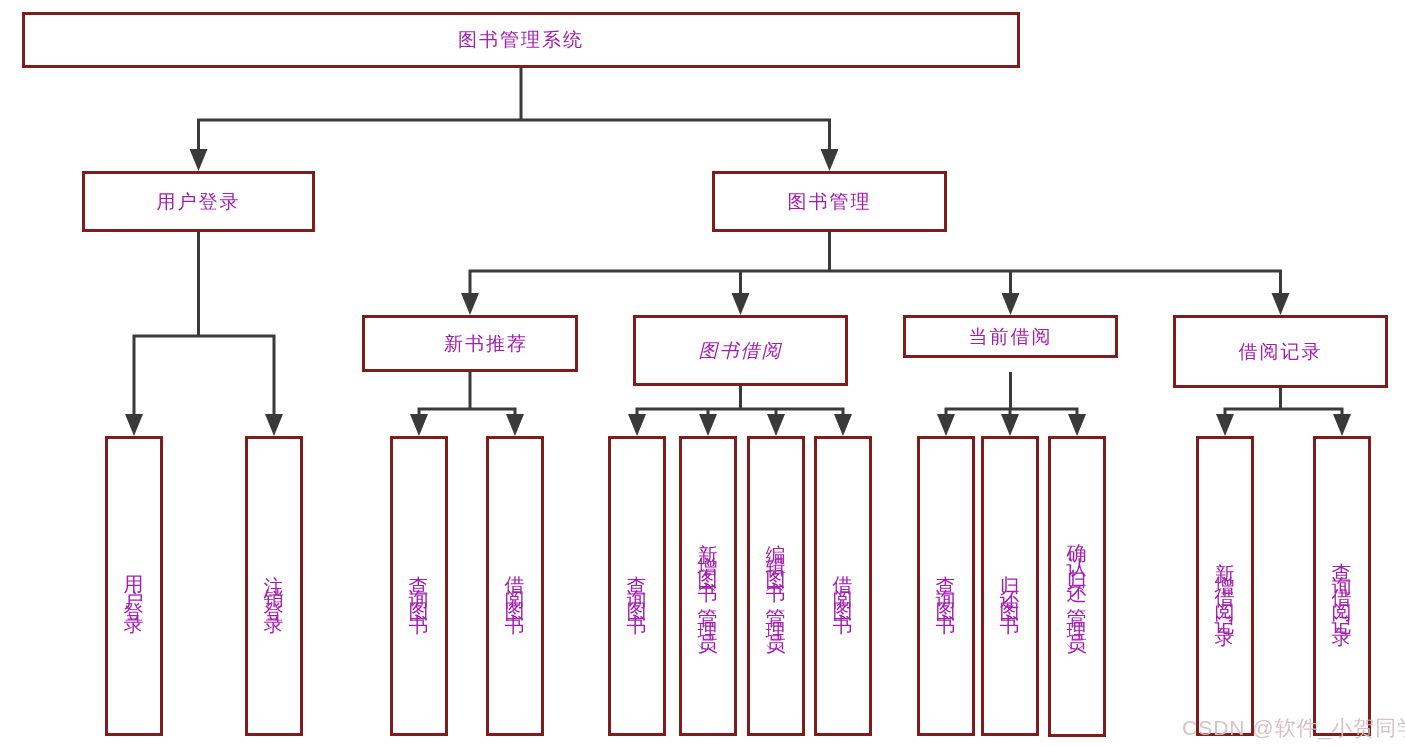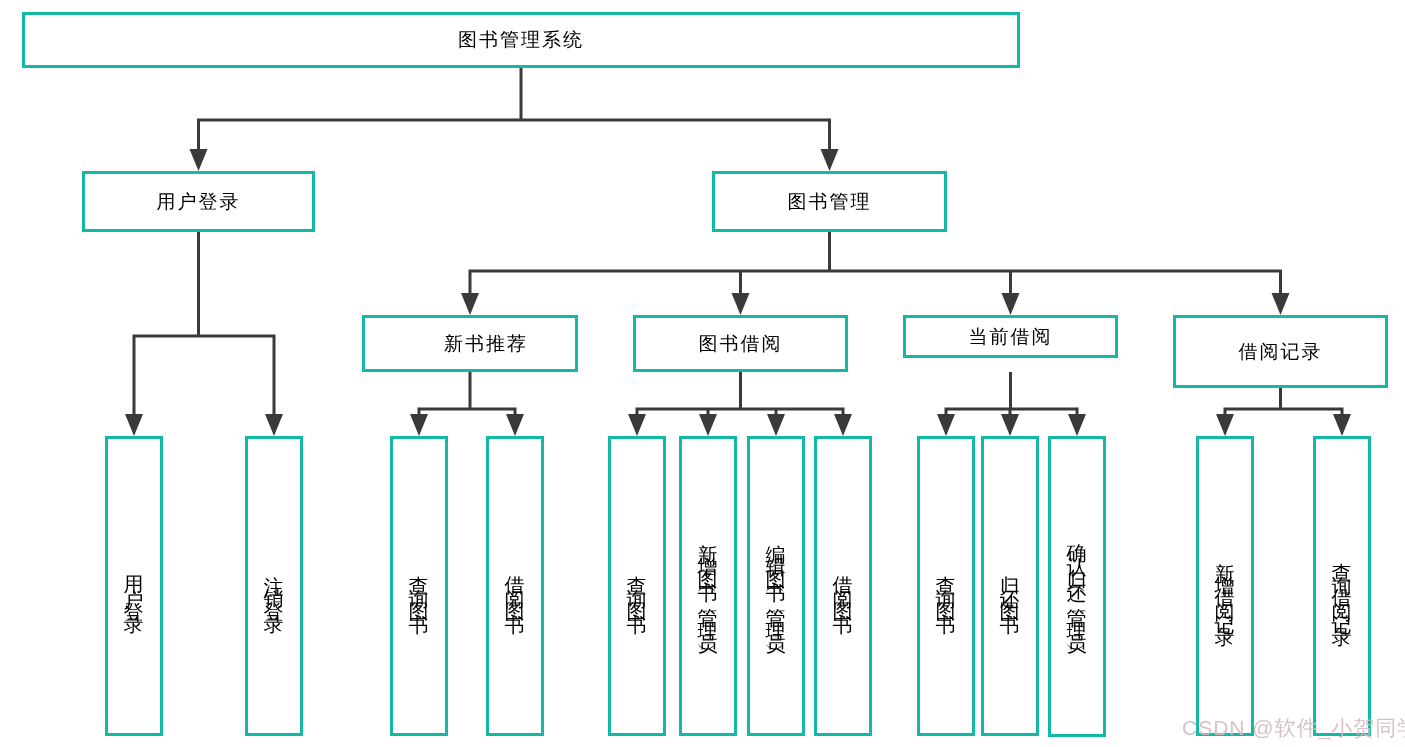--- a/index.html
+++ b/index.html
@@ -19,23 +19,23 @@
     position: absolute;
     left: 0;
     top: 0;
     width: 1405px;
     height: 747px;
     pointer-events: none;
   }
   .node {
     position: absolute;
     box-sizing: border-box;
-    border: 3px solid #14b8a6;
+    border: 3px solid #7f1d1d;
     background: #ffffff;
-    color: #000000;
+    color: #a21caf;
     display: flex;
     align-items: center;
     justify-content: center;
     font-size: 19px;
     letter-spacing: 2px;
     text-align: center;
     white-space: nowrap;
   }
   .leaf {
     writing-mode: vertical-rl;
@@ -101,21 +101,21 @@
       <polygon points="1333,414 1351,414 1342,436"></polygon>
     </g>
   </svg>
 
   <div class="node" style="left:22px; top:12px; width:998px; height:56px;">图书管理系统</div>
 
   <div class="node" style="left:82px; top:171px; width:233px; height:61px;">用户登录</div>
   <div class="node" style="left:712px; top:171px; width:235px; height:61px;text-align:center;">图书管理</div>
 
   <div class="node" style="left:362px; top:315px; width:216px; height:57px;padding-left:32px;">新书推荐</div>
-  <div class="node" style="left:633px; top:315px; width:215px; height:57px;">图书借阅</div>
+  <div class="node" style="left:633px; top:315px; width:215px; height:71px;font-style:italic;">图书借阅</div>
   <div class="node" style="left:903px; top:315px; width:215px; height:43px;">当前借阅</div>
   <div class="node" style="left:1173px; top:315px; width:215px; height:73px;">借阅记录</div>
 
   <div class="node leaf" style="left:105px; top:436px; width:58px; height:300px;">用户登录</div>
   <div class="node leaf" style="left:245px; top:436px; width:58px; height:300px;">注销登录</div>
 
   <div class="node leaf" style="left:390px; top:436px; width:58px; height:300px;">查询图书</div>
   <div class="node leaf" style="left:486px; top:436px; width:58px; height:300px;">借阅图书</div>
 
   <div class="node leaf" style="left:608px; top:436px; width:58px; height:300px;">查询图书</div>

